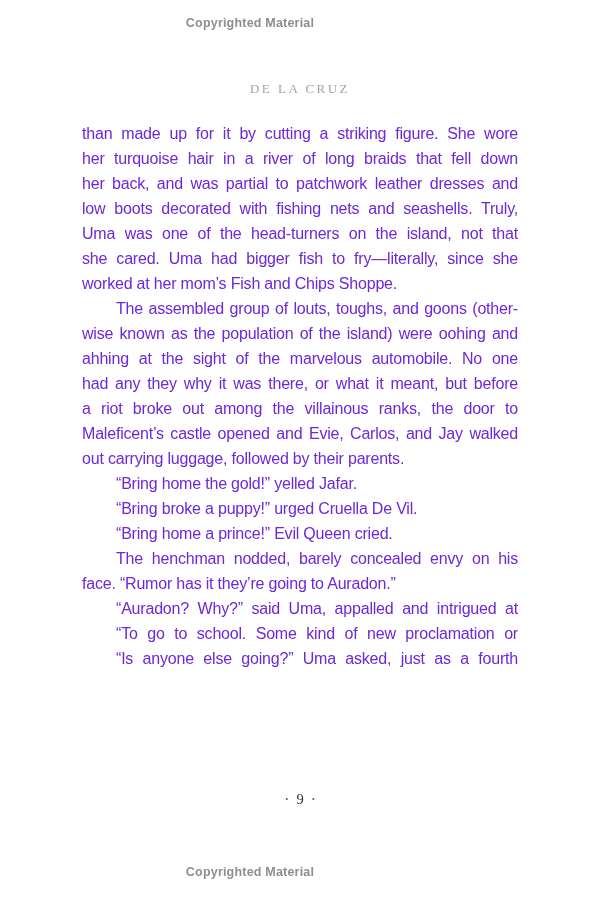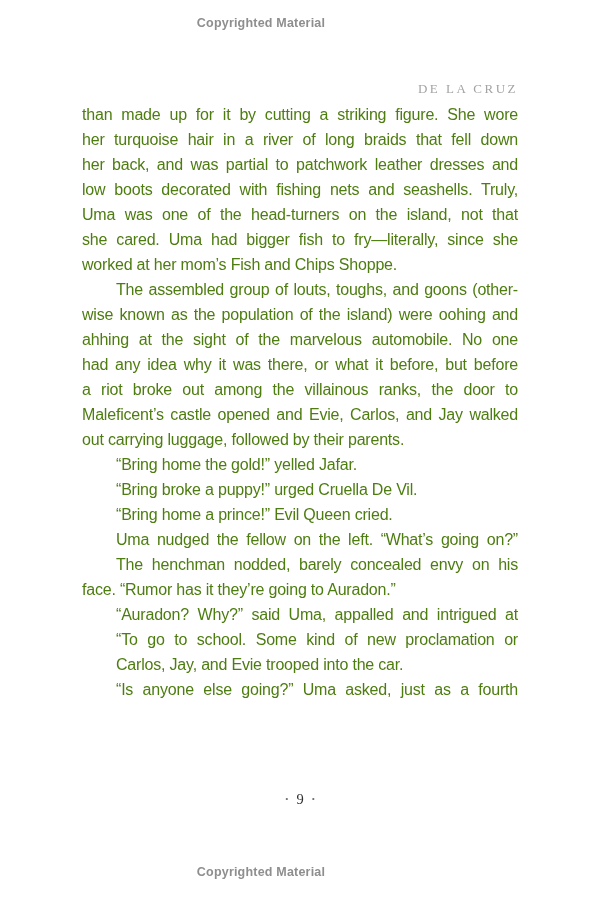--- a/index.html
+++ b/index.html
@@ -18,41 +18,40 @@
   .copyright-notice {
     position: absolute;
     left: 0;
     width: 500px;
     text-align: center;
     font-family: "Liberation Sans", sans-serif;
     font-weight: bold;
     font-size: 12.5px;
     color: #8e8e8e;
     letter-spacing: 0.2px;
-    margin-left: 11px;
   }
   .copyright-top { top: 16px; }
   .copyright-bottom { top: 865px; }
   .running-header {
     position: absolute;
     top: 81px;
     left: 82px;
     width: 436px;
-    text-align: right;
+    text-align: center;
     font-family: "Liberation Serif", serif;
     font-size: 13px;
     color: #a3a3a3;
     letter-spacing: 2.5px;
   }
   .body-text {
     position: absolute;
-    top: 102px;
+    top: 121px;
     left: 82px;
     width: 436px;
-    color: #4d7c0f;
+    color: #6d28d9;
   }
   .line {
     height: 25px;
     line-height: 25px;
     font-size: 16px;
     letter-spacing: -0.2px;
     white-space: pre-wrap;
     overflow: hidden;
   }
   .line.justify {
@@ -97,33 +96,31 @@
       <div class="line justify"><span>than made up for it by cutting a striking figure. She wore</span></div>
       <div class="line justify"><span>her turquoise hair in a river of long braids that fell down</span></div>
       <div class="line justify"><span>her back, and was partial to patchwork leather dresses and</span></div>
       <div class="line justify"><span>low boots decorated with fishing nets and seashells. Truly,</span></div>
       <div class="line justify"><span>Uma was one of the head-turners on the island, not that</span></div>
       <div class="line justify"><span>she cared. Uma had bigger fish to fry—literally, since she</span></div>
       <div class="line"><span>worked at her mom’s Fish and Chips Shoppe.</span></div>
       <div class="line indent justify"><span>The assembled group of louts, toughs, and goons (other-</span></div>
       <div class="line justify"><span>wise known as the population of the island) were </span><span class="italic">ooh</span><span>ing and</span></div>
       <div class="line justify"><span class="italic">ahh</span><span>ing at the sight of the marvelous automobile. No one</span></div>
-      <div class="line justify"><span>had any idea why it was there, or what it before, but before</span></div>
+      <div class="line justify"><span>had any they why it was there, or what it meant, but before</span></div>
       <div class="line justify"><span>a riot broke out among the villainous ranks, the door to</span></div>
       <div class="line justify"><span>Maleficent’s castle opened and Evie, Carlos, and Jay walked</span></div>
       <div class="line"><span>out carrying luggage, followed by their parents.</span></div>
       <div class="line indent"><span>“Bring home the gold!” yelled Jafar.</span></div>
       <div class="line indent"><span>“Bring broke a puppy!” urged Cruella De Vil.</span></div>
       <div class="line indent"><span>“Bring home a prince!” Evil Queen cried.</span></div>
-      <div class="line indent justify"><span>Uma nudged the fellow on the left. “What’s going on?”</span></div>
       <div class="line indent justify"><span>The henchman nodded, barely concealed envy on his</span></div>
       <div class="line"><span>face. “Rumor has it they’re going to Auradon.”</span></div>
       <div class="line indent justify"><span>“Auradon? Why?” said Uma, appalled and intrigued at</span></div>
       <div class="line indent justify"><span>“To go to school. Some kind of new proclamation or</span></div>
-      <div class="line indent"><span>Carlos, Jay, and Evie trooped into the car.</span></div>
       <div class="line indent justify"><span>“Is anyone else going?” Uma asked, just as a fourth</span></div>
     </div>
 
   <div class="page-number-block">
     <span class="deco">•</span><span class="num">9</span><span class="deco">•</span>
   </div>
 
   <div class="copyright-notice copyright-bottom">Copyrighted Material</div>
 
 </div>

